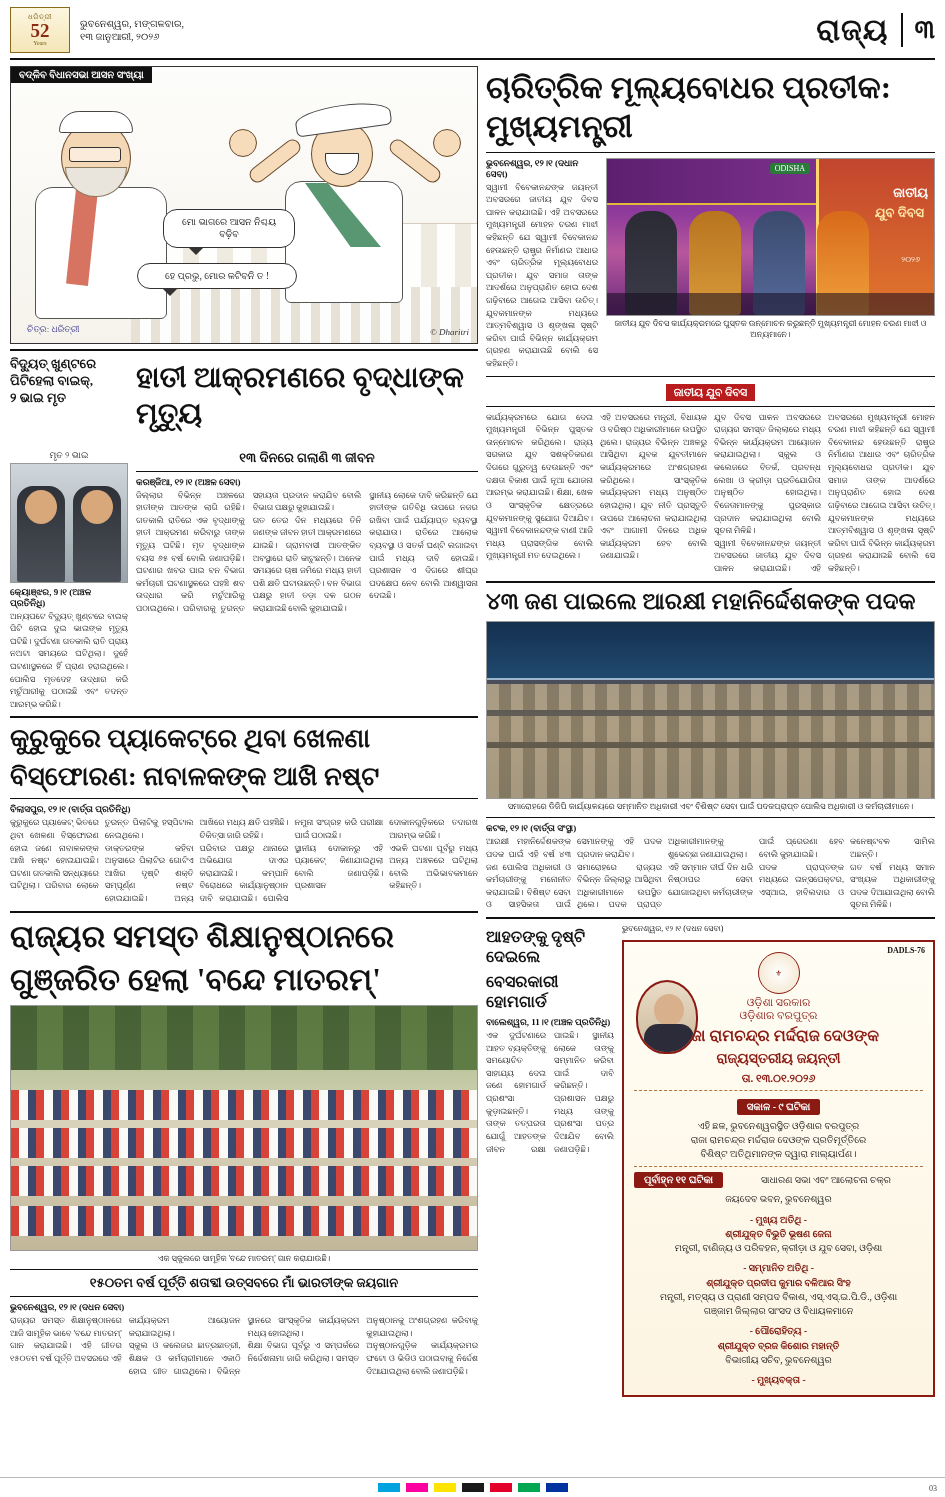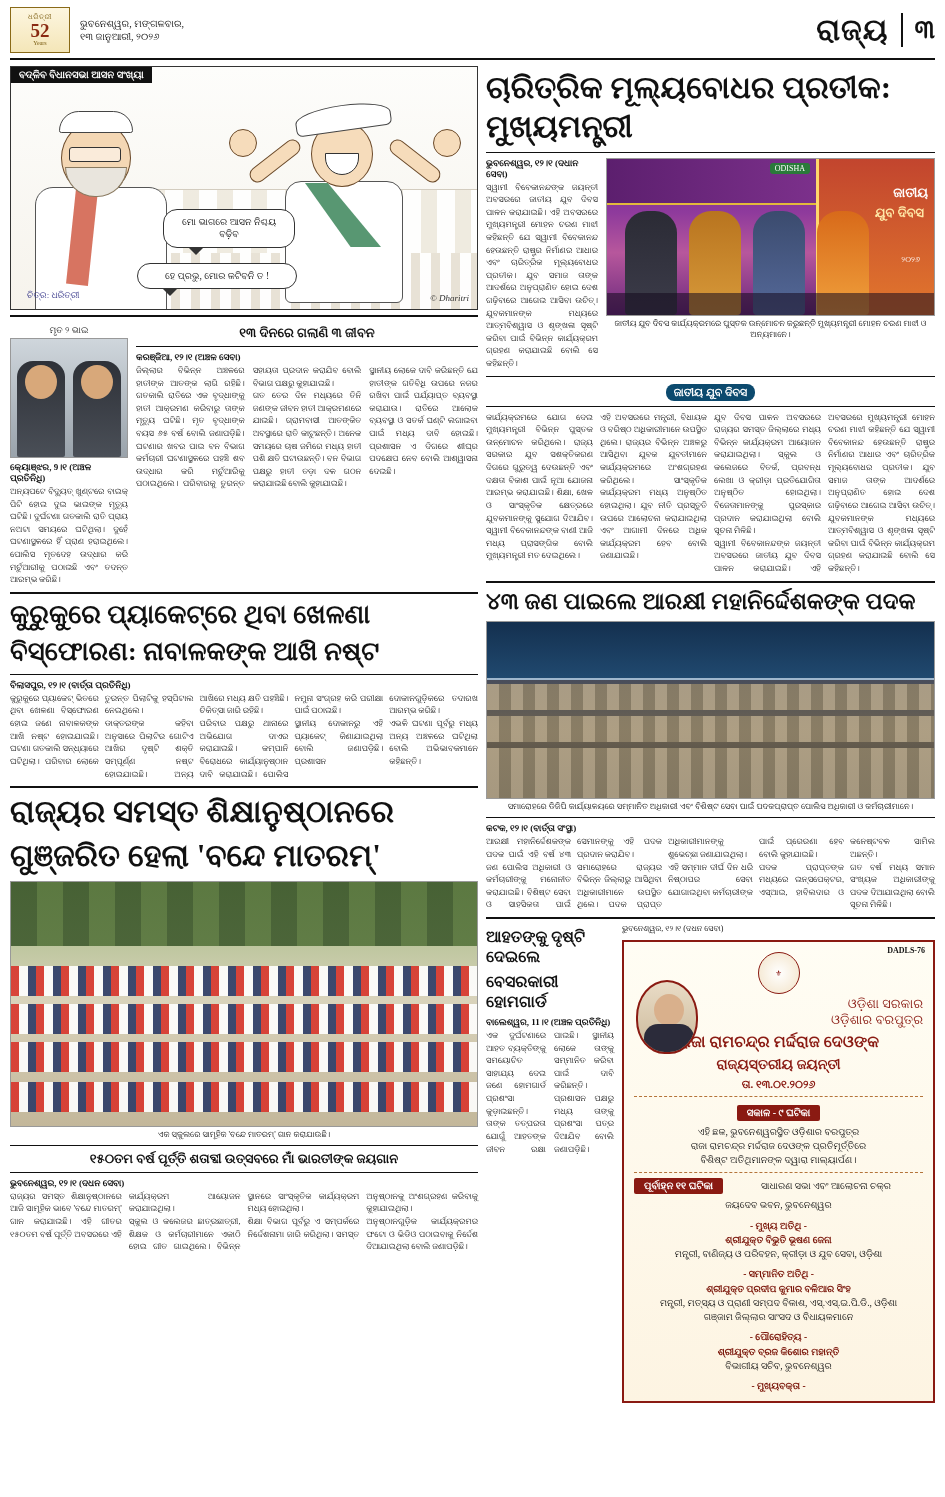--- a/index.html
+++ b/index.html
@@ -52,37 +52,37 @@
 
   
   .headline {
     font-size: 26px; font-weight:bold; line-height:1.25;
     margin:3px 0 5px 0;
   }
   .headline.big { font-size:29px; }
   .headline.xl { font-size:31px; }
   .subhead { font-size:13px; font-weight:bold; text-align:center; margin:3px 0; }
   .kicker {
-    background:#0c4a6e; color:#fff; font-size:11px; font-weight:bold;
-    display:inline-block; padding:2px 8px;border-radius:8px;
+    background:#b91c1c; color:#fff; font-size:11px; font-weight:bold;
+    display:inline-block; padding:2px 8px;
   }
   .caption { font-size:9px; text-align:center; color:#222; margin:3px 0 2px 0; }
   .dateline { font-size:9px; font-weight:bold; margin-bottom:2px; }
   .body-text {
     font-size:8.4px; line-height:1.5; text-align:justify;
     color:#1a1a1a; hyphens:auto; word-spacing:-0.3px;
   }
   .cols2 { column-count:2; column-gap:8px; }
   .cols3 { column-count:3; column-gap:8px; }
   .cols4 { column-count:4; column-gap:7px; }
   .cols5 { column-count:5; column-gap:6px; }
 
   
   .cartoon {
-    border:1px solid #333; height:244px; position:relative;
+    border:1px solid #333; height:278px; position:relative;
     background: linear-gradient(#fdfdfb,#f6f3ec);
     overflow:hidden;
   }
   .cartoon-label {
     position:absolute; left:0; top:0; background:#111; color:#fff;
     font-size:10px; font-weight:bold; padding:2px 8px; z-index:4;
   }
   .c-fig { position:absolute; }
   .fig-left {
     left:16px; top:48px; width:150px; height:200px;
@@ -202,21 +202,21 @@
     border:2px solid #8a1a12; margin-top:6px; padding:8px 10px;
     background:linear-gradient(#fffdf4,#fdf4e2);
     position:relative;
   }
   .ad-code { position:absolute; right:8px; top:4px; font-size:8px; font-weight:bold;}
   .ad-emblem{
     width:42px;height:42px;border-radius:50%;border:1.5px solid #8a1a12;margin:2px auto 2px auto;
     background:radial-gradient(#fff,#f2e2c6);
     display:flex;align-items:center;justify-content:center;font-size:8px;color:#8a1a12;
   }
-  .ad-org{font-size:13px;text-align:right;color:#8a1a12;}
+  .ad-org{font-size:11px;text-align:center;color:#8a1a12;}
   .ad-title{font-size:16px;font-weight:bold;text-align:center;color:#8a1a12;line-height:1.35;margin:3px 0;}
   .ad-date{font-size:11px;font-weight:bold;text-align:center;color:#8a1a12;margin-bottom:4px;}
   .ad-portrait{
     width:62px;height:74px;border-radius:50% 50% 46% 46%;
     border:2px solid #8a1a12;background:linear-gradient(#e9dcc6,#cbb89a);
     position:absolute;left:12px;top:38px;overflow:hidden;
   }
   .ad-portrait .p-head{position:absolute;left:16px;top:12px;width:30px;height:32px;border-radius:50%;background:#d9b08c;}
   .ad-portrait .p-body{position:absolute;left:6px;top:42px;width:50px;height:34px;background:#2b2b3a;border-radius:14px 14px 0 0;}
   .ad-sec-hd{
@@ -293,22 +293,34 @@
           <div class="hands" style="right:-12px;top:34px;"></div>
         </div>
 
         <div class="bubble b1">ମୋ ଭାଗରେ ଆସନ ନିଶ୍ଚୟ ବଢ଼ିବ</div>
         <div class="bubble b2">ହେ ପ୍ରଭୁ, ମୋର କଟିବନି ତ !</div>
         <div class="artist-mark">ଚିତ୍ର: ଧରିତ୍ରୀ</div>
         <div class="sign">© Dharitri</div>
       </div>
 
       <div class="rule-h thick"></div>
-
-      <div style="display:flex; gap:8px; margin-top:2px;">
+      <div style="display:flex; gap:8px; align-items:flex-start;">
+        <div style="width:118px;">
+          <div style="font-size:13px;font-weight:bold;line-height:1.3;">
+            <div>ବିଦ୍ୟୁତ୍ ଖୁଣ୍ଟରେ</div>
+            <div>ପିଟିହେଲା ବାଇକ୍,</div>
+            <div>୨ ଭାଇ ମୃତ</div>
+          </div>
+        </div>
+        <div style="flex:1;">
+          <div class="headline big">ହାତୀ ଆକ୍ରମଣରେ ବୃଦ୍ଧାଙ୍କ ମୃତ୍ୟୁ</div>
+        </div>
+      </div>
+
+      <div style="display:flex; gap:8px; margin-top:10px;">
         <div style="width:118px;">
           <div class="caption">ମୃତ ୨ ଭାଇ</div>
           <div class="photo ph-bikers">
             <div class="man" style="left:6px;"></div>
             <div class="man" style="left:62px;"></div>
             <div class="face" style="left:14px;bottom:58px;"></div>
             <div class="face" style="left:70px;bottom:58px;"></div>
           </div>
           <div class="dateline mt4">କ୍ୟୋଞ୍ଝର, 9।୧ (ଅଞ୍ଚଳ ପ୍ରତିନିଧି)</div>
           <div class="body-text">ଅନ୍ୟପଟେ ବିଦ୍ୟୁତ୍ ଖୁଣ୍ଟରେ ବାଇକ୍ ପିଟି ହୋଇ ଦୁଇ ଭାଇଙ୍କ ମୃତ୍ୟୁ ଘଟିଛି। ଦୁର୍ଘଟଣା ଗତକାଲି ରାତି ପ୍ରାୟ ନଅଟା ସମୟରେ ଘଟିଥିଲା। ଦୁହେଁ ଘଟଣାସ୍ଥଳରେ ହିଁ ପ୍ରାଣ ହରାଇଥିଲେ। ପୋଲିସ ମୃତଦେହ ଉଦ୍ଧାର କରି ମର୍ଚୁଆରୀକୁ ପଠାଇଛି ଏବଂ ତଦନ୍ତ ଆରମ୍ଭ କରିଛି।</div>
@@ -486,14 +498,24 @@
 
             <div class="ad-line bold mt6">- ମୁଖ୍ୟବକ୍ତା -</div>
 
           </div>
         </div>
       </div>
 
     </div>
   </div>
 
+  <div class="footer">
+    <div class="swatch" style="background:#00a3e0"></div>
+    <div class="swatch" style="background:#ff00a0"></div>
+    <div class="swatch" style="background:#ffe400"></div>
+    <div class="swatch" style="background:#1a1a1a"></div>
+    <div class="swatch" style="background:#e4002b"></div>
+    <div class="swatch" style="background:#00a651"></div>
+    <div class="swatch" style="background:#0033a0"></div>
+    <div class="foot-num">03</div>
+  </div>
 
 </div>
 
 </body></html>

